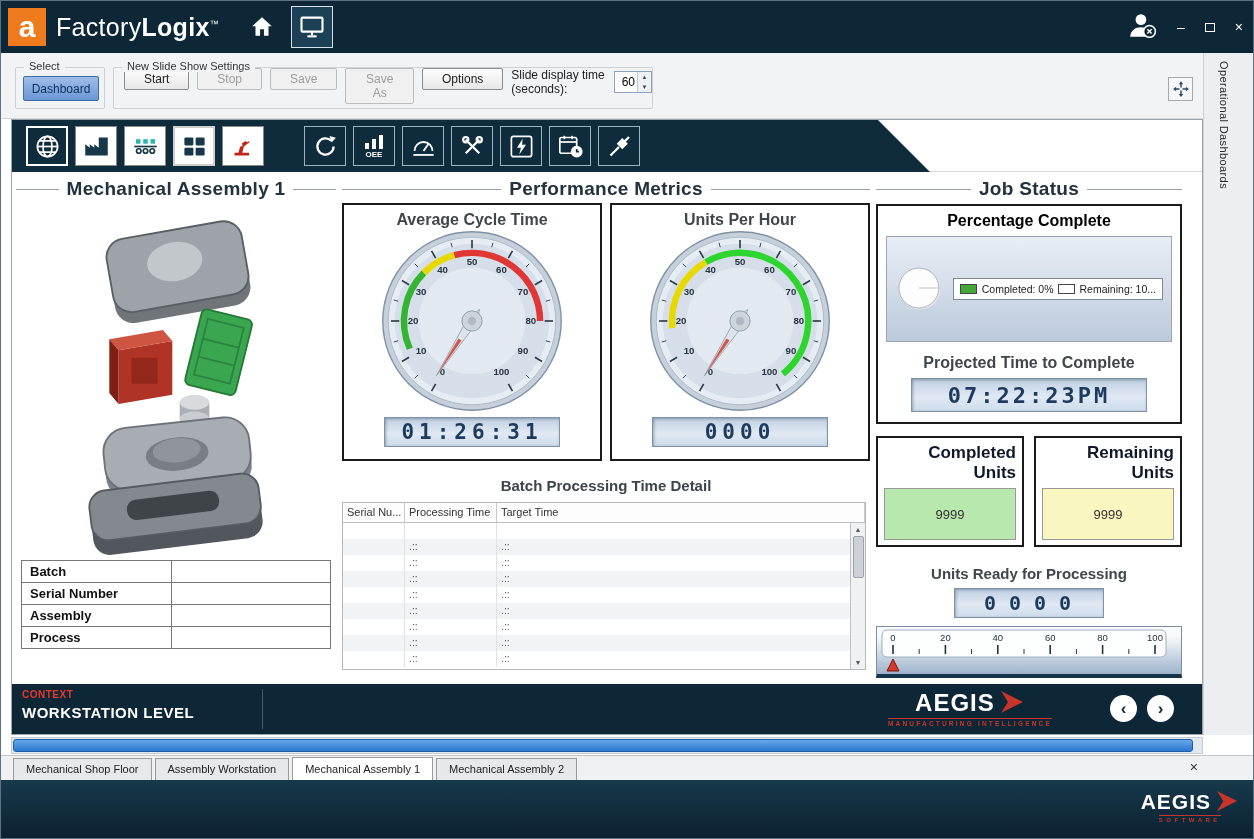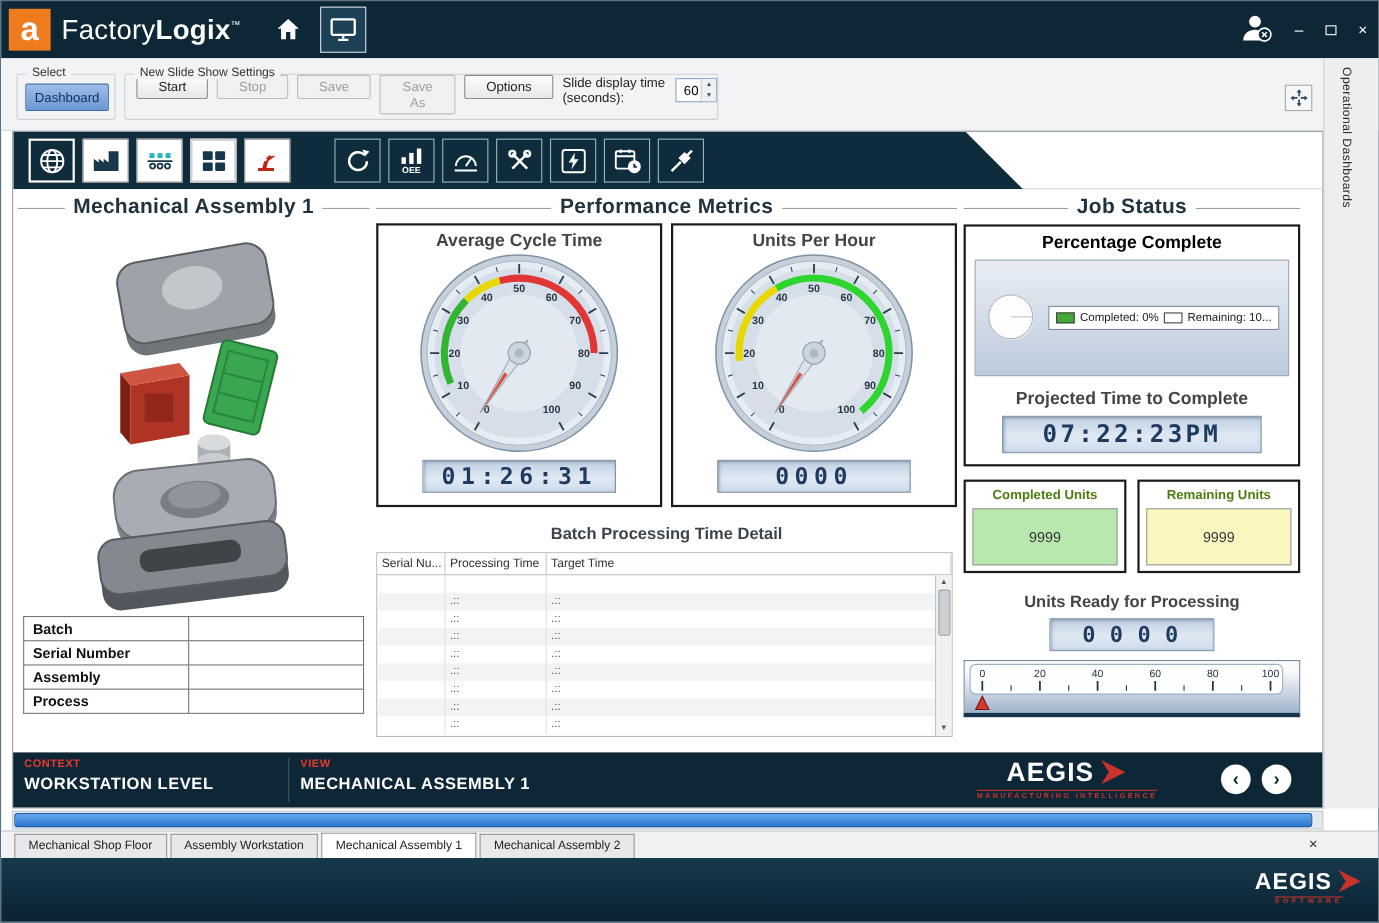--- a/index.html
+++ b/index.html
@@ -96,21 +96,21 @@
 .pc-panel{border:2px solid #1a1a1a;background:#fff;margin-top:4px;padding:6px 8px 10px}
 .p-title{text-align:center;font-size:16px;font-weight:bold;color:#000000}
 .pc-inner{margin-top:6px;height:106px;background:linear-gradient(#e9eef5,#bccadc);border:1px solid #9aa6b4;display:flex;align-items:center;padding:0 8px;gap:8px}
 .pie-svg{width:86px;height:86px}
 .legend-box{background:#fff;border:1px solid #7f8a94;padding:4px 6px;display:flex;flex-direction:row;gap:4px}
 .legend-row{display:flex;align-items:center;gap:5px;font-size:10.5px;color:#222;white-space:nowrap}
 .legend-swatch{width:17px;height:10px;border:1px solid #444;flex:none}
 .proj-title{text-align:center;font-size:16px;font-weight:bold;color:#41464b;margin-top:12px}
 .units-row{display:flex;gap:10px;margin-top:12px}
 .unit-box{flex:1;border:2px solid #1a1a1a;background:#fff;padding:5px 6px}
-.unit-title{text-align:center;font-size:12px;font-weight:bold;color:#4d7c0f}
+.unit-title{text-align:right;font-size:17px;font-weight:bold;color:#0f172a}
 .unit-value{height:52px;margin-top:5px;border:1px solid #999;display:flex;align-items:center;justify-content:center;font-size:13px;color:#333}
 .ready-title{text-align:center;font-size:15px;font-weight:bold;color:#41464b;margin-top:18px}
 .ruler-panel{margin-top:8px;height:52px;background:linear-gradient(#f8fafc 20%,#9eb3cb);border:1px solid #7a8ea4;border-bottom:4px solid #16334c}
 .ruler-panel svg text{font-family:"Liberation Sans",sans-serif}
 
 
 .contextbar{position:absolute;left:0;bottom:0;width:100%;height:50px;background:#0d2736;display:flex}
 .ctx-block{padding:5px 10px 0}
 .ctx-block.first{width:250px}
 .ctx-label{color:#e8392b;font-size:10px;font-weight:bold;letter-spacing:.5px}
@@ -624,24 +624,20 @@
             <polygon points="10,44 22,44 16,32" fill="#d23a2e" stroke="#7e1410"></polygon>
           </svg></div>
     </div>
 
     <div class="contextbar">
       <div class="ctx-block first">
         <div class="ctx-label">CONTEXT</div>
         <div class="ctx-value">WORKSTATION LEVEL</div>
       </div>
       <div class="ctx-div"></div>
-      <div class="ctx-block">
-        <div class="ctx-label">VIEW</div>
-        <div class="ctx-value">MECHANICAL ASSEMBLY 1</div>
-      </div>
       <div class="aegis aegis-ctx">
         <div class="aegis-row">
           <span class="aegis-name">AEGIS</span>
           <svg width="26" height="24" viewBox="0 0 26 24">
               <polygon points="2,22 24,11 2,0 9,11" fill="#c8332b"></polygon>
             </svg>
         </div>
         <div class="aegis-sub">MANUFACTURING INTELLIGENCE</div>
       </div>
       <div class="nav-circles">

